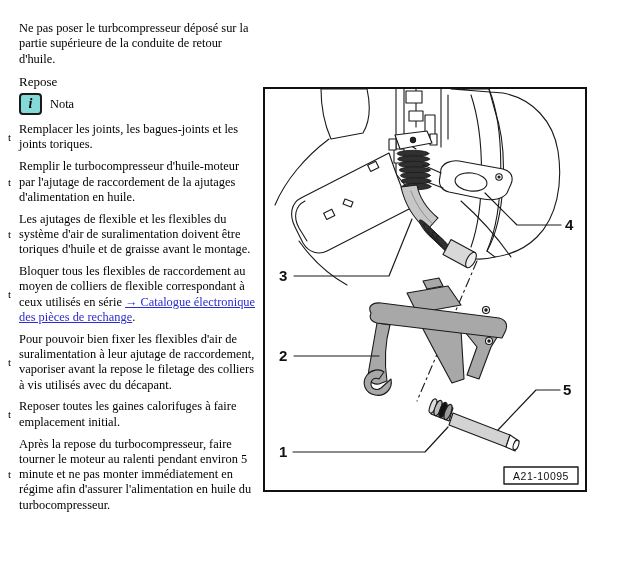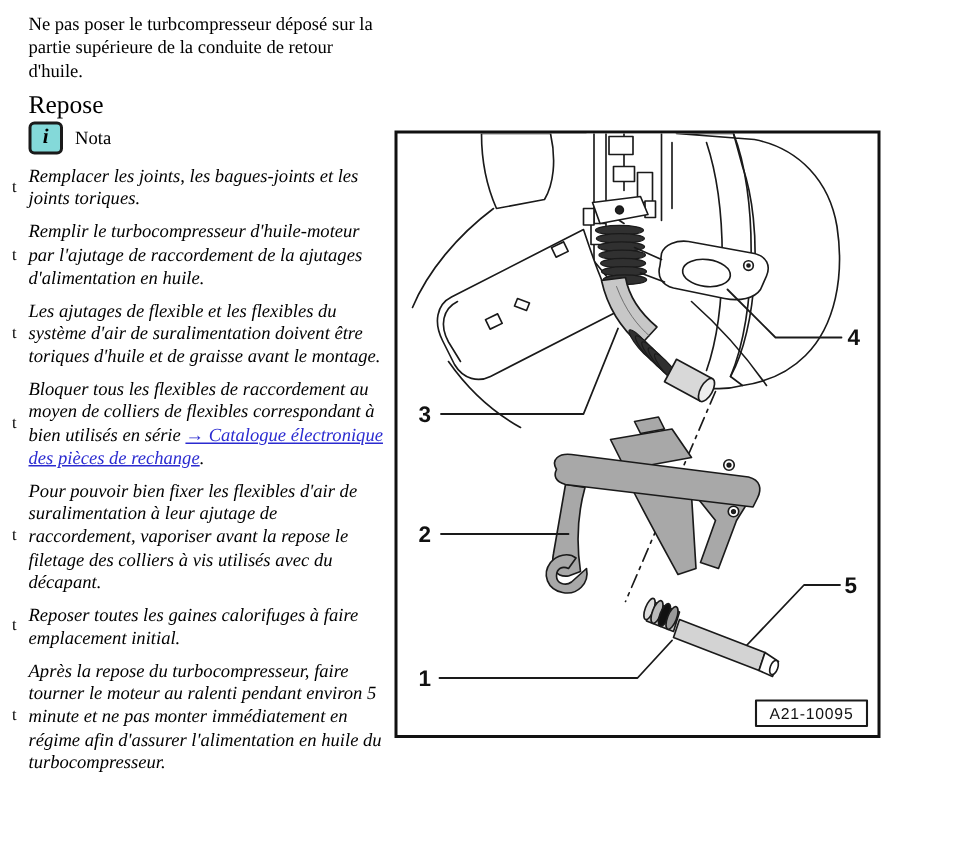--- a/index.html
+++ b/index.html
@@ -5,36 +5,36 @@
   html,body{margin:0;padding:0;}
   body{
     width:640px;height:573px;overflow:hidden;background:#ffffff;
     font-family:"Liberation Serif", serif;color:#000;
     position:relative;
   }
   .text-col{
     position:absolute;left:19px;top:9px;width:237px;
     font-size:12.4px;line-height:15.3px;
   }
-  .intro{margin:0 0 7px 0;}
-  .section-heading{margin:0 0 4px 0;font-size:17px;font-weight:normal;}
+  .intro{margin:12px 0 7px 0;}
+  .section-heading{margin:0 0 4px 0;font-size:13px;font-weight:normal;}
   .nota-row{display:flex;align-items:center;gap:8px;margin:2px 0 7px 0;}
   .info-icon{
     width:19px;height:18px;flex:0 0 19px;
     background:#84d9d9;border:2px solid #1a1a1a;border-radius:4px;
     display:flex;align-items:center;justify-content:center;
     font-style:italic;font-weight:bold;font-size:14px;line-height:1;
     font-family:"Liberation Serif", serif;color:#000;
   }
   .bullet{display:flex;margin:0 0 6.5px 0;}
   .bullet .marker{
     flex:0 0 11px;width:11px;margin-left:-11px;align-self:center;
     font-size:11px;color:#000;
   }
-  .bullet .content{flex:1;font-style:italic;}
+  .bullet .content{flex:1;}
   .doc-link{color:#2b2bd0;text-decoration:underline;cursor:pointer;}
   .figure-frame{
     position:absolute;left:263px;top:87px;width:320px;height:401px;
     border:2px solid #111;background:#fff;
   }
   svg text.callout-num{
     font-family:"Liberation Sans", sans-serif;font-weight:bold;
     font-size:15px;fill:#111;
   }
   svg text.fig-id{
@@ -66,21 +66,21 @@
     <span class="content">Remplir le turbocompresseur d'huile-moteur par l'ajutage de raccordement de la ajutages d'alimentation en huile.</span>
   </div>
 
   <div class="bullet">
     <span class="marker">t</span>
     <span class="content">Les ajutages de flexible et les flexibles du système d'air de suralimentation doivent être toriques d'huile et de graisse avant le montage.</span>
   </div>
 
   <div class="bullet">
     <span class="marker">t</span>
-    <span class="content"><span>Bloquer tous les flexibles de raccordement au moyen de colliers de flexibles correspondant à bien utilisés en série </span><span class="doc-link">→ Catalogue électronique des pièces de rechange</span><span>.</span></span>
+    <span class="content"><span>Bloquer tous les flexibles de raccordement au moyen de colliers de flexible correspondant à ceux utilisés en série </span><span class="doc-link">→ Catalogue électronique des pièces de rechange</span><span>.</span></span>
   </div>
 
   <div class="bullet">
     <span class="marker">t</span>
     <span class="content">Pour pouvoir bien fixer les flexibles d'air de suralimentation à leur ajutage de raccordement, vaporiser avant la repose le filetage des colliers à vis utilisés avec du décapant.</span>
   </div>
 
   <div class="bullet">
     <span class="marker">t</span>
     <span class="content">Reposer toutes les gaines calorifuges à faire emplacement initial.</span>

